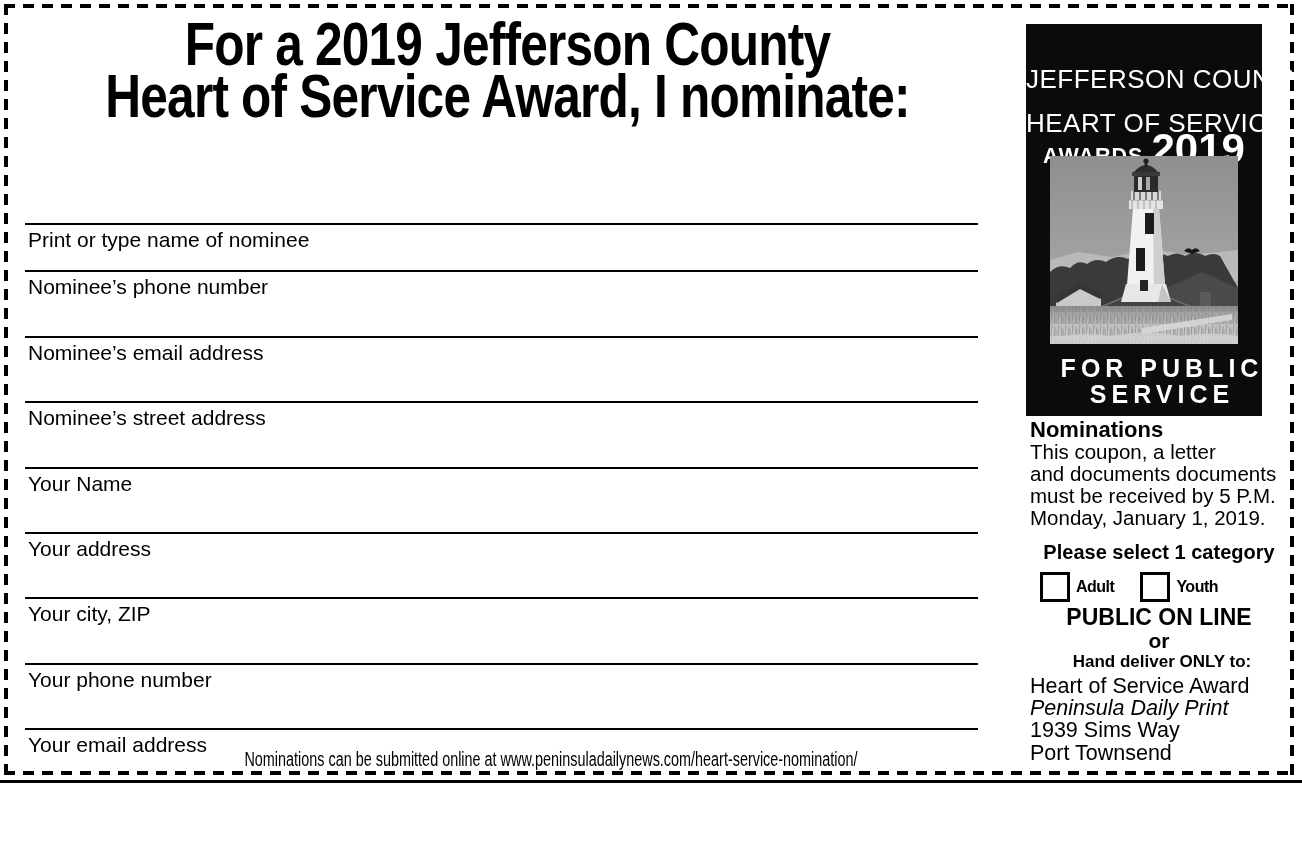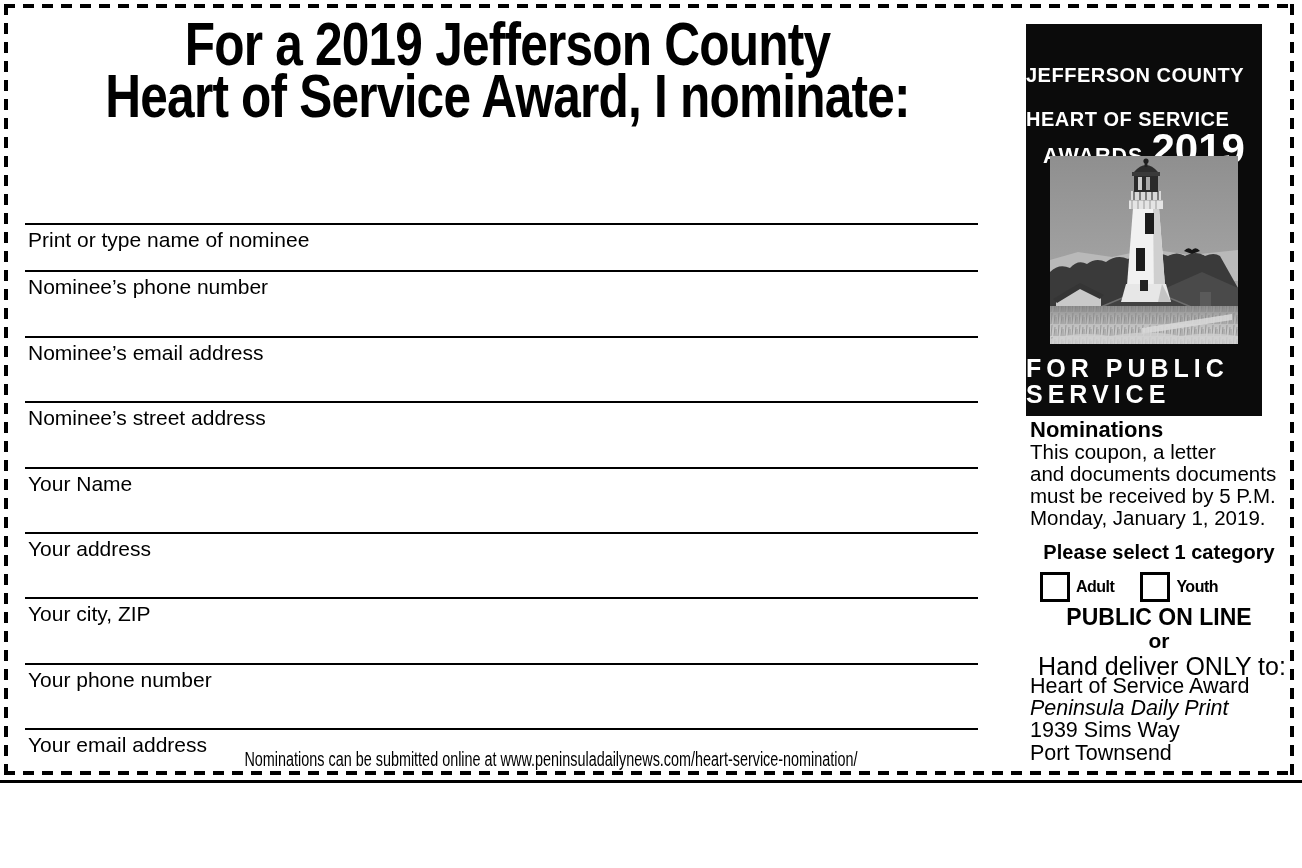--- a/index.html
+++ b/index.html
@@ -22,43 +22,43 @@
   
   .field{left:25px;width:953px;border-top:2.5px solid #000;}
   .field .flabel{display:block;padding:3px 0 0 3px;font-size:21px;line-height:24px;}
 
   
   .footer-url{left:0;top:748px;width:1102px;text-align:center;font-size:20px;
     white-space:nowrap;transform:scaleX(0.72);transform-origin:50% 50%;}
 
   
   .banner{left:1026px;top:24px;width:236px;height:392px;background:#0b0b0b;color:#fff;}
-  .bline{position:absolute;left:0;width:100%;text-align:left;font-weight:bold;
-    font-size:20px;letter-spacing:.5px;white-space:nowrap;}
+  .bline{position:absolute;left:0;width:100%;text-align:left;font-weight:normal;
+    font-size:26px;letter-spacing:.5px;white-space:nowrap;}
   .awards-row{position:absolute;left:0;top:101px;width:100%;display:flex;
     justify-content:center;align-items:baseline;gap:8px;font-weight:bold;}
   .awards-word{font-size:21.5px;letter-spacing:1px;}
   .awards-year{font-size:42px;letter-spacing:0;}
   .photo{position:absolute;left:24px;top:132px;width:188px;height:188px;display:block;}
-  .tagline{position:absolute;left:0;width:100%;text-align:left;font-weight:bold;
-    font-size:25px;letter-spacing:5px;white-space:nowrap;}
+  .tagline{position:absolute;left:0;width:100%;text-align:center;font-weight:bold;
+    font-size:25px;letter-spacing:5px;white-space:nowrap;padding-left:18px;}
 
   .rail-text{font-size:20.5px;line-height:22px;}
   .nom-head{left:1030px;top:417px;font-size:22px;font-weight:bold;}
   .nom-body{left:1030px;top:441px;width:264px;}
   .select-prompt{left:1026px;top:541px;width:266px;text-align:center;
     font-size:20px;font-weight:bold;white-space:nowrap;}
   .cbrow{left:1040px;top:572px;display:flex;align-items:center;}
   .cbox{width:24px;height:24px;border:3px solid #000;background:#fff;display:inline-block;}
   .cblabel{font-size:16px;font-weight:bold;letter-spacing:-.5px;margin-left:6px;}
   .submit-line{left:1026px;top:604px;width:266px;text-align:center;
     font-size:23px;font-weight:bold;white-space:nowrap;}
   .or-line{left:1026px;top:629px;width:266px;text-align:center;font-size:21px;font-weight:bold;}
   .hand-line{left:1026px;top:652px;width:272px;text-align:center;
-    font-size:25px;font-weight:normal;white-space:nowrap;}
+    font-size:17px;font-weight:bold;white-space:nowrap;}
   .address{left:1030px;top:675px;font-size:21.5px;line-height:22.2px;}
   .address .italic{font-style:italic;}
 
   .solid-rule{left:0;top:780px;width:1302px;height:2.5px;background:#000;}
 </style>
 </head>
 <body>
 
 <div class="abs dash-h" style="left:4px;top:4px;width:1290px;"></div>
 <div class="abs dash-h" style="left:4px;top:771px;width:1290px;"></div>

